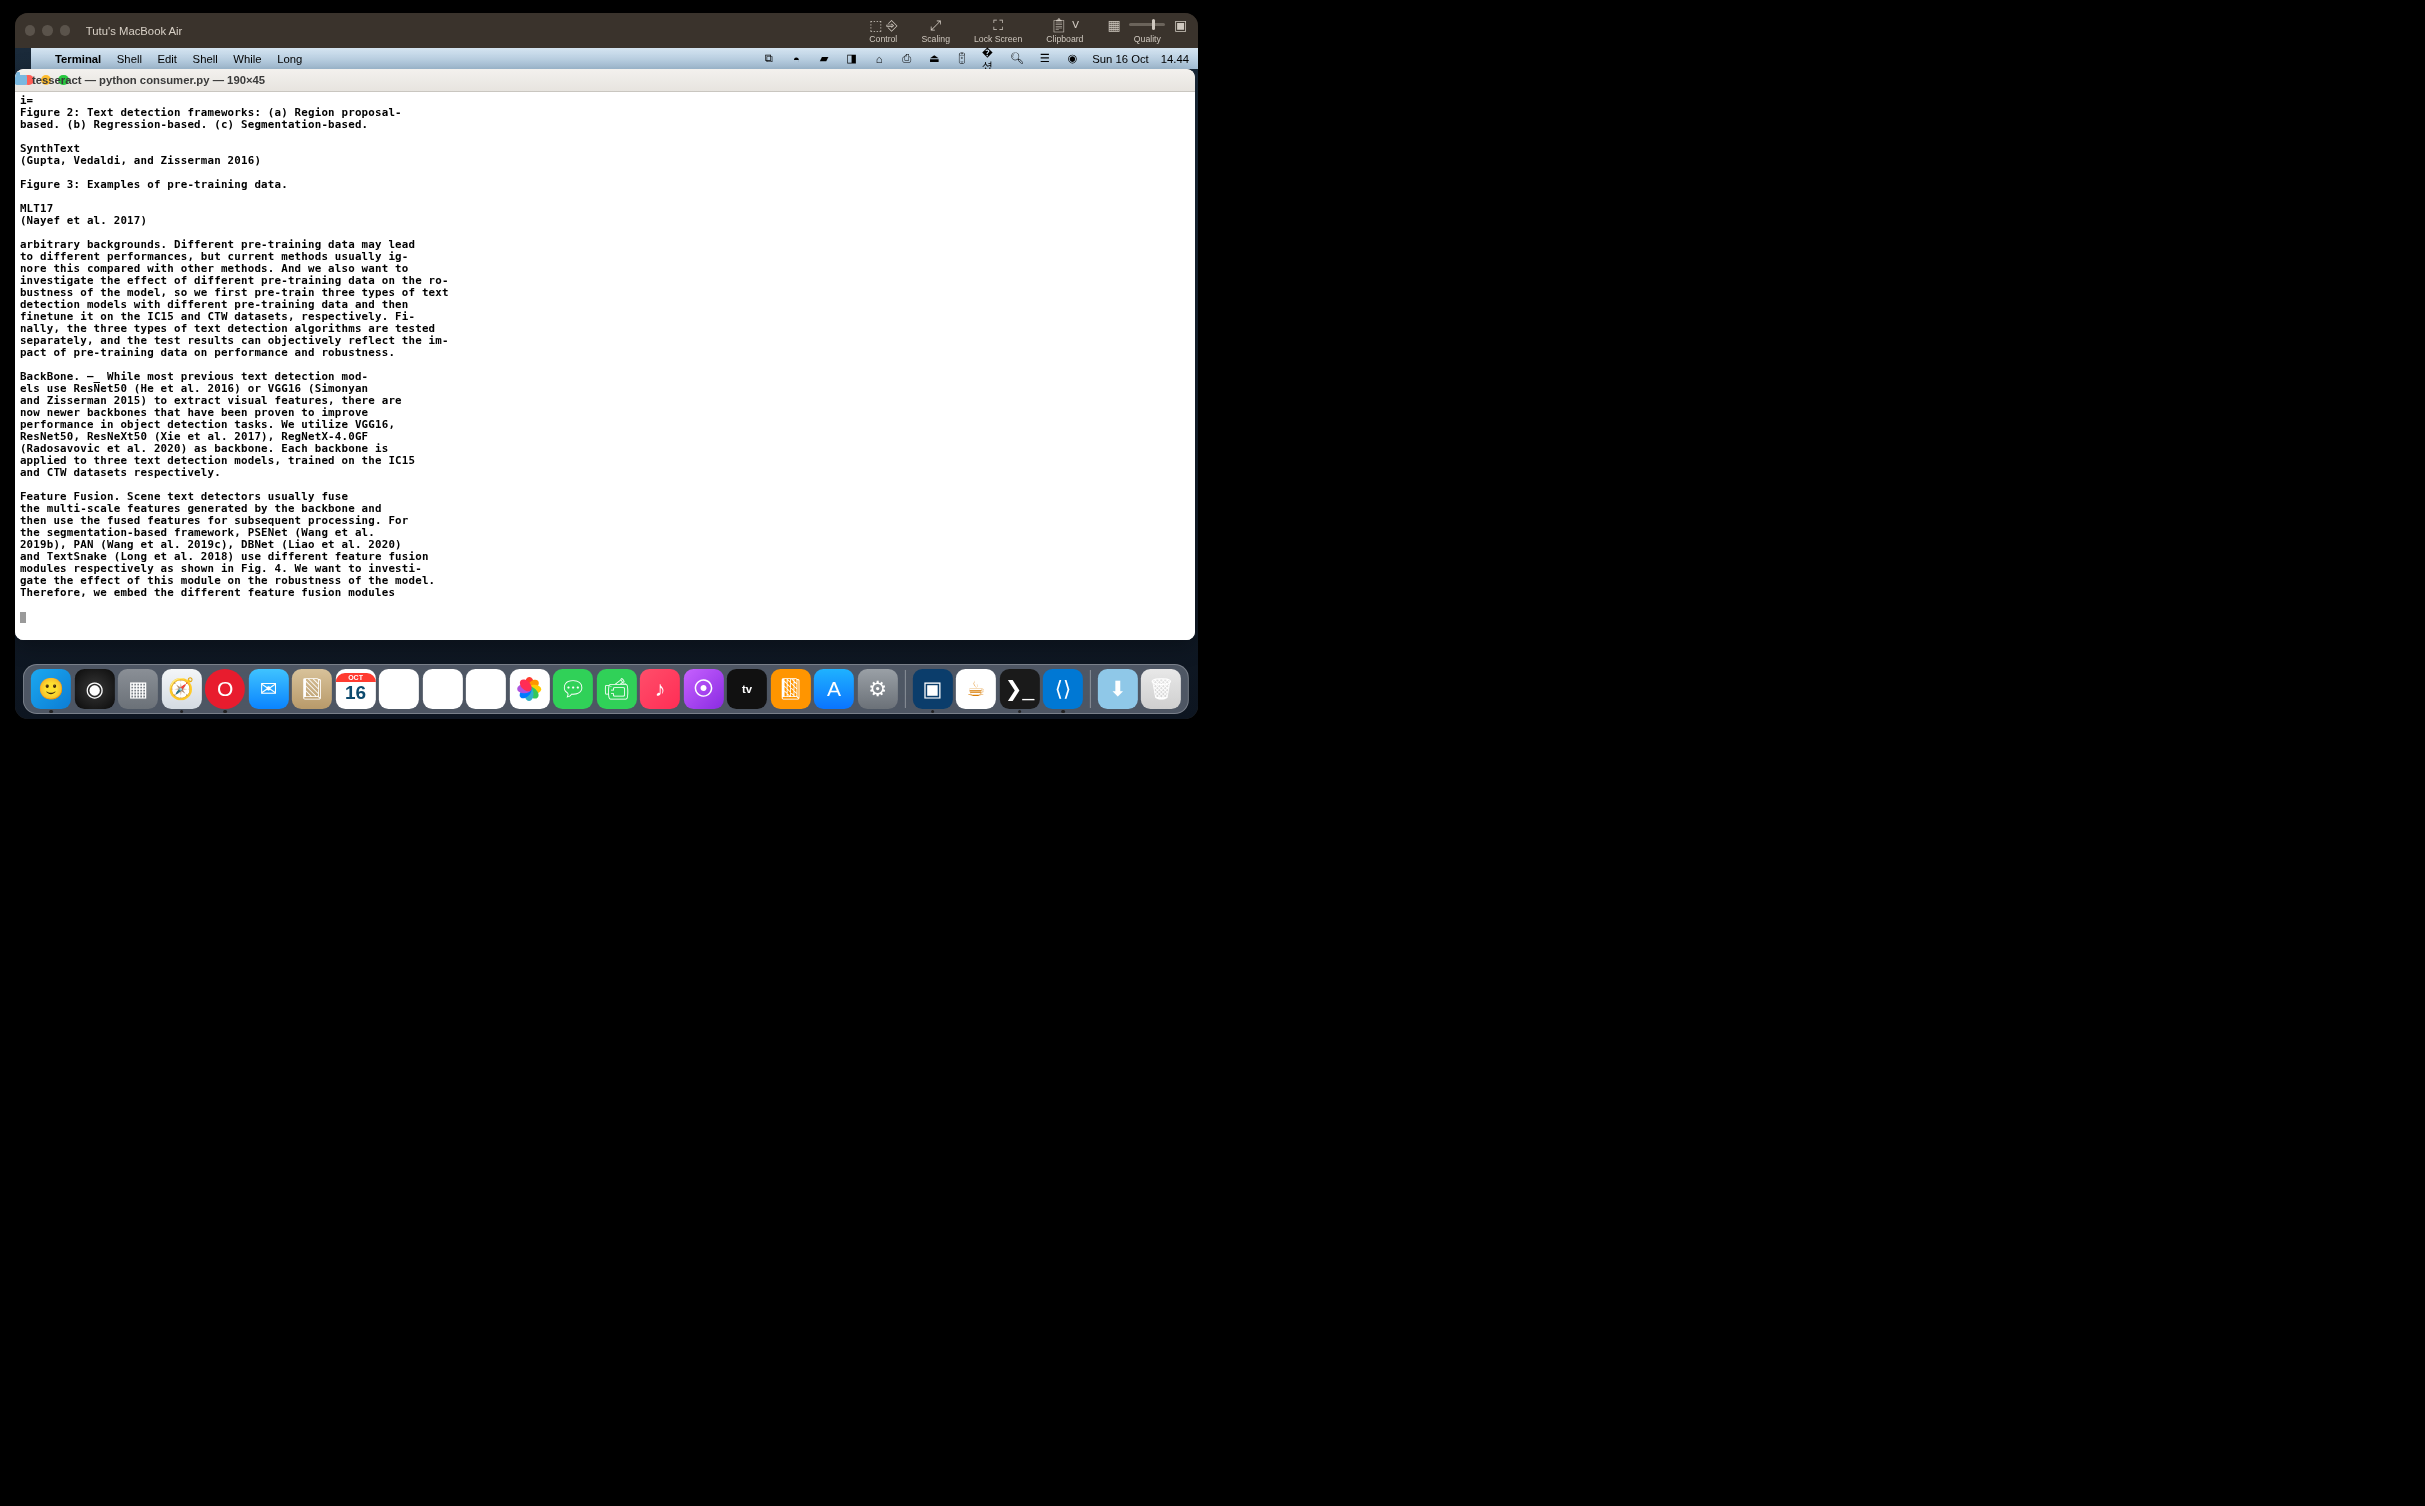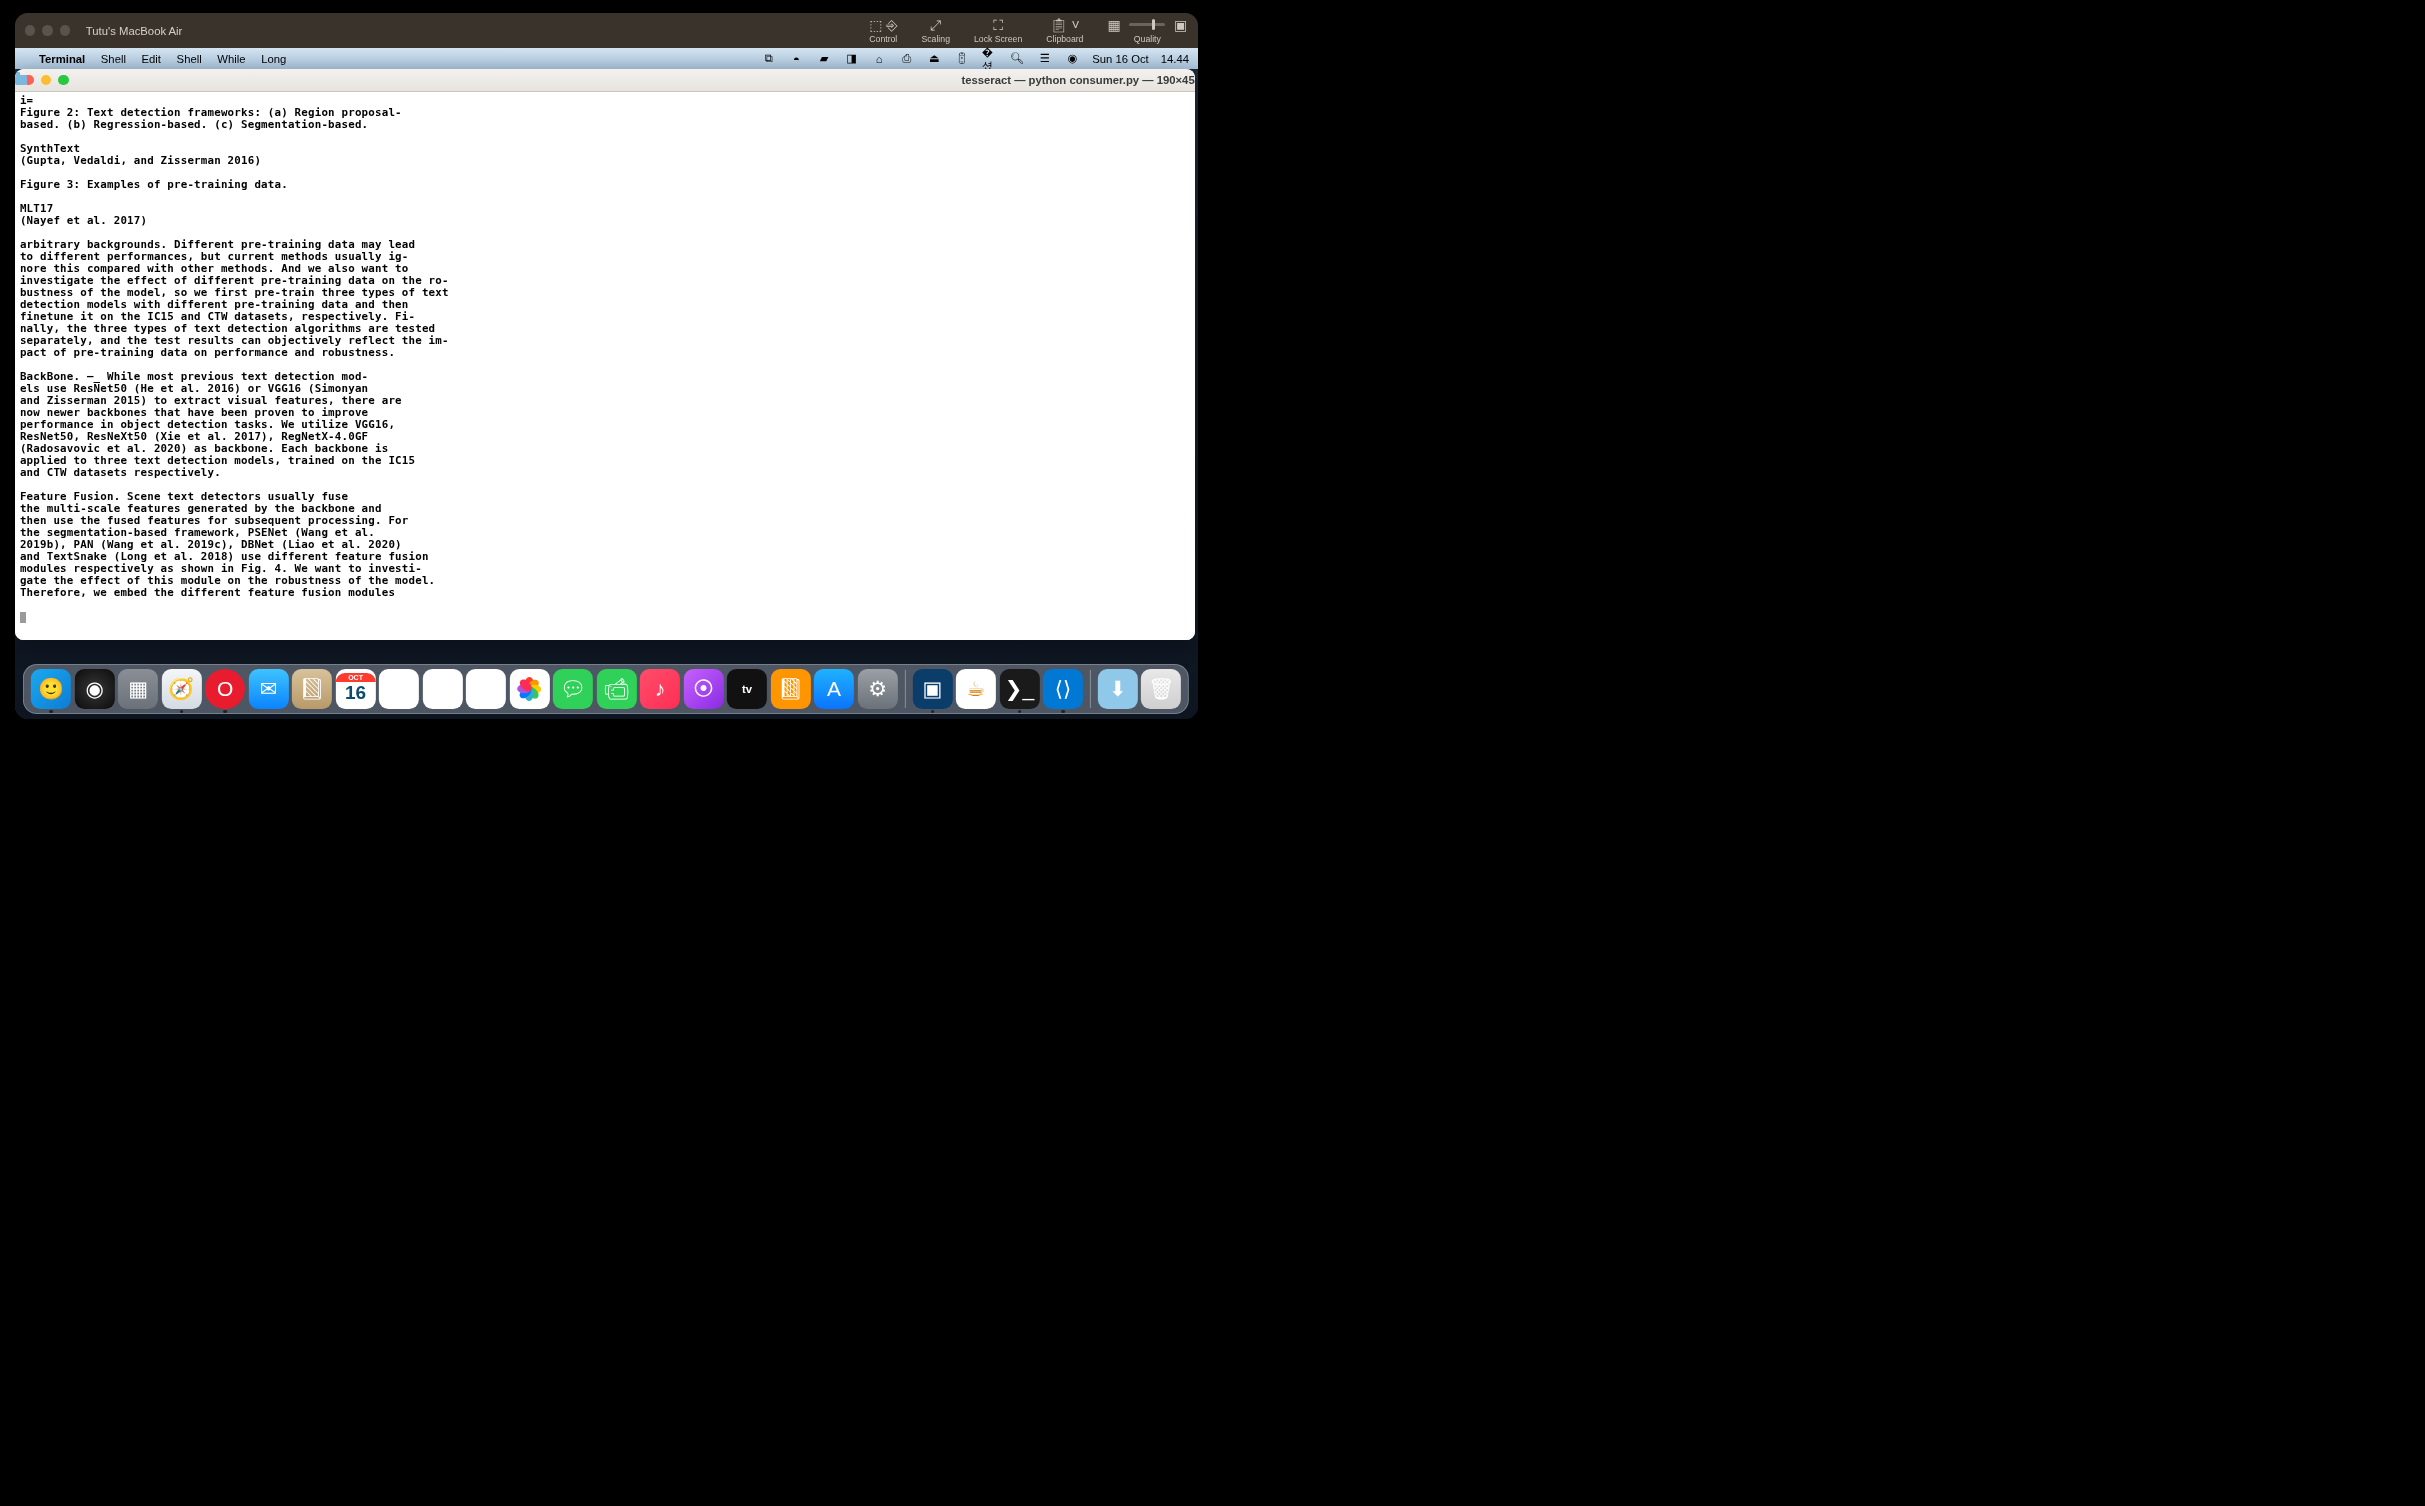--- a/index.html
+++ b/index.html
@@ -39,20 +39,21 @@
   .tb-item { display: flex; flex-direction: column; align-items: center; gap: 1.7px; }
   .tb-icon { font-size: 14px; line-height: 1; height: 15.6px; display: flex; align-items: center; }
   .tb-group { display: flex; align-items: center; gap: 8.7px; }
   .tb-slider { width: 36px; height: 3.5px; background: #6b645b; position: relative; border-radius: 1.7px; }
   .tb-slider::after { content:''; position:absolute; left:22.5px; top:-3.5px; width:3.5px; height:10.4px; background:#cfc8bf; border-radius:1.7px; }
 
   .desktop {
     position: absolute;
     left: 0; top: 35px; right: 0; bottom: 0;
     background: linear-gradient(180deg, #1a2a3a 0%, #0d1520 100%);
+    padding-left: 16px;
   }
 
   .menubar {
     height: 21px;
     background: linear-gradient(180deg, #d4e3f0 0%, #a8c4db 100%);
     display: flex;
     align-items: center;
     padding: 0 8.7px;
     font-size: 11.3px;
     color: #000;
@@ -84,21 +85,21 @@
     display: flex;
     align-items: center;
     padding: 0 8.7px;
     position: relative;
   }
   .term-traffic { display:flex; gap:7px; }
   .term-dot { width:10.4px; height:10.4px; border-radius:50%; }
   .term-dot.red { background:#ff5f57; }
   .term-dot.yellow { background:#febc2e; }
   .term-dot.green { background:#28c840; }
-  .term-title { position:absolute; left:0; right:0; text-align:center; font-size:11.3px; font-weight:600; color:#3a3a3a; pointer-events:none; display:flex; align-items:center; justify-content:space-between; gap:5.2px; }
+  .term-title { position:absolute; left:0; right:0; text-align:center; font-size:11.3px; font-weight:600; color:#3a3a3a; pointer-events:none; display:flex; align-items:center; justify-content:flex-start; gap:5.2px; }
   .folder-icon { width:12px; height:9.5px; background:#7ab8e0; border-radius:1.7px; display:inline-block; position:relative; }
   .folder-icon::before { content:''; position:absolute; left:0; top:-2.6px; width:5.2px; height:2.6px; background:#7ab8e0; border-radius:0.9px 0.9px 0 0; }
 
   .term-body {
     flex: 1;
     background: #fff;
     padding: 3.5px 5.2px;
     font-family: "Menlo", "Monaco", monospace;
     font-size: 10.8px;
     line-height: 12px;

